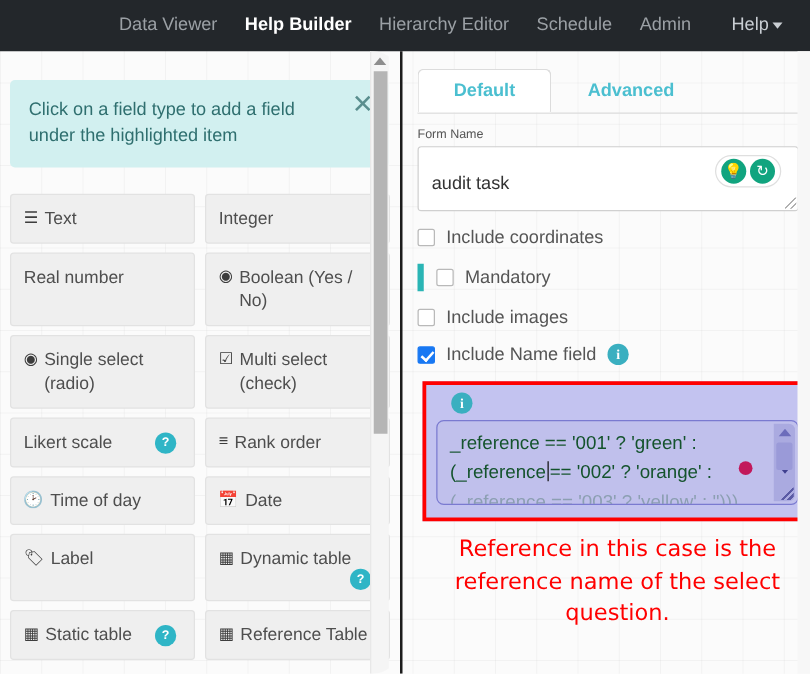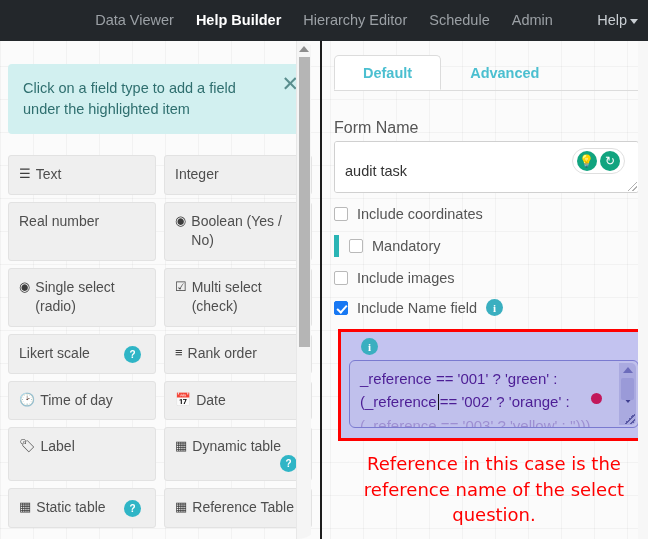--- a/index.html
+++ b/index.html
@@ -33,21 +33,21 @@
     color: #9ba0a5;
     font-size: 14.5px;
     padding: 12px 11px;
     line-height: 41px;
     cursor: pointer;
     white-space: nowrap;
   }
   .nav-item.active { color: #ffffff; font-weight: bold; }
   .nav-help {
     position: absolute;
-    right: 4px;
+    right: 16px;
     top: 0;
     color: #c9ced3;
     font-size: 14.5px;
     line-height: 41px;
     padding: 0 6px;
     cursor: pointer;
     white-space: nowrap;
   }
   .caret {
     display: inline-block;
@@ -200,23 +200,23 @@
     position: relative;
     top: 0;
   }
   .tab.active {
     background: #ffffff;
     border-color: #dcdcdc;
     border-bottom-color: #ffffff;
   }
 
   .field-label {
-    font-size: 16px;
+    font-size: 10px;
     color: #555;
-    margin: 28px 0 4px 0;
+    margin: 11px 0 4px 0;
   }
 
   .name-wrap {
     position: relative;
     width: 305px;
   }
   .name-input {
     width: 305px;
     height: 52px;
     border: 1px solid #d0d0d0;
@@ -334,21 +334,21 @@
   .cc-label .info-badge { margin-left: 12px; }
   .cc-textarea {
     background: #c0c0ec;
     border: 1px solid #7a7ad0;
     border-radius: 6px;
     height: 68px;
     position: relative;
     overflow: hidden;
     padding: 7px 26px 0 10px;
     font-size: 15px;
-    color: #4c1d95;
+    color: #14532d;
     line-height: 1.53;
     cursor: text;
   }
   .cc-line { white-space: nowrap; position: relative; }
   .cc-line.clipped {
     opacity: 0.30;
     margin-top: 1px;
   }
   .txt-caret {
     display: inline-block;

